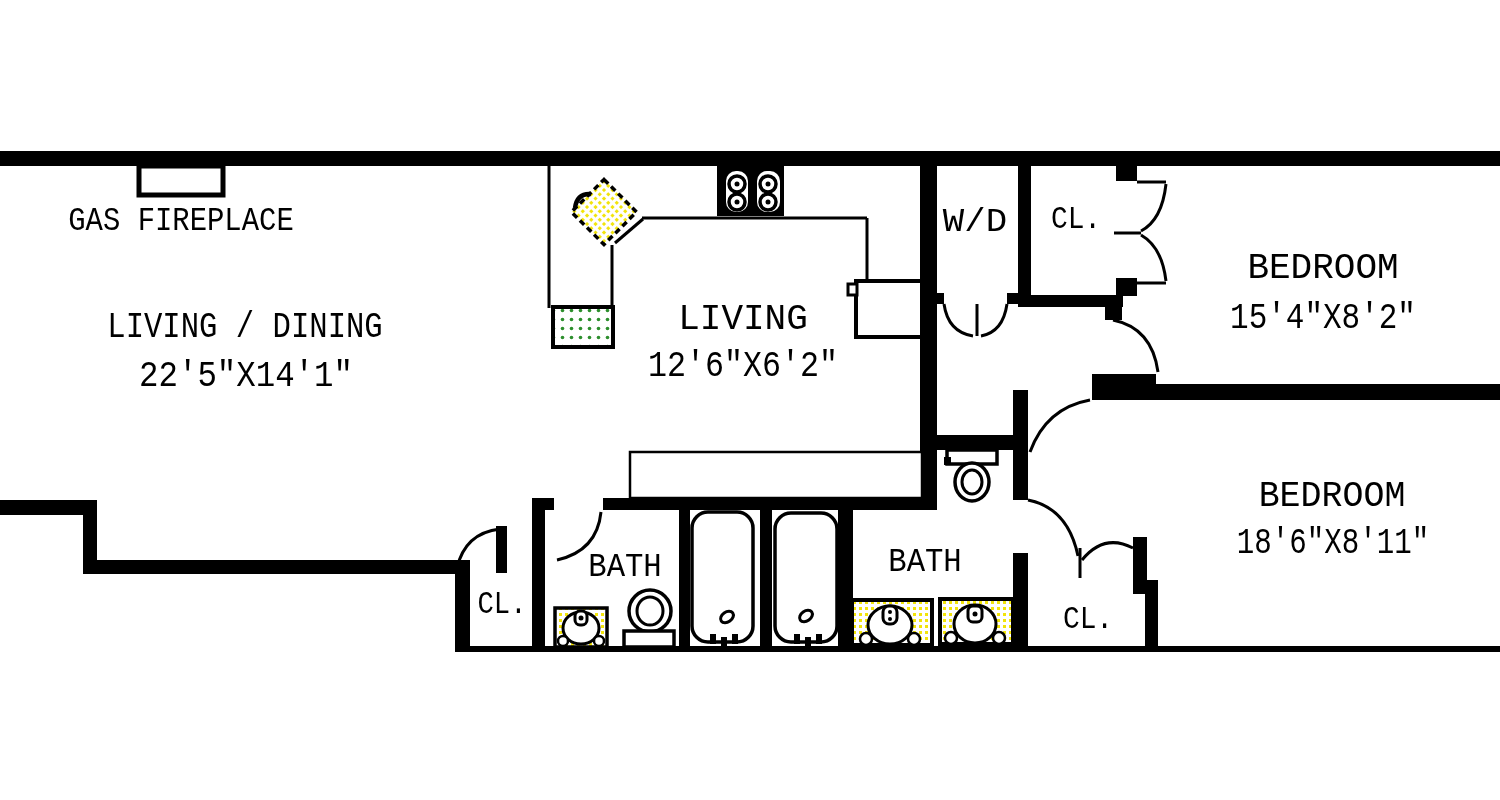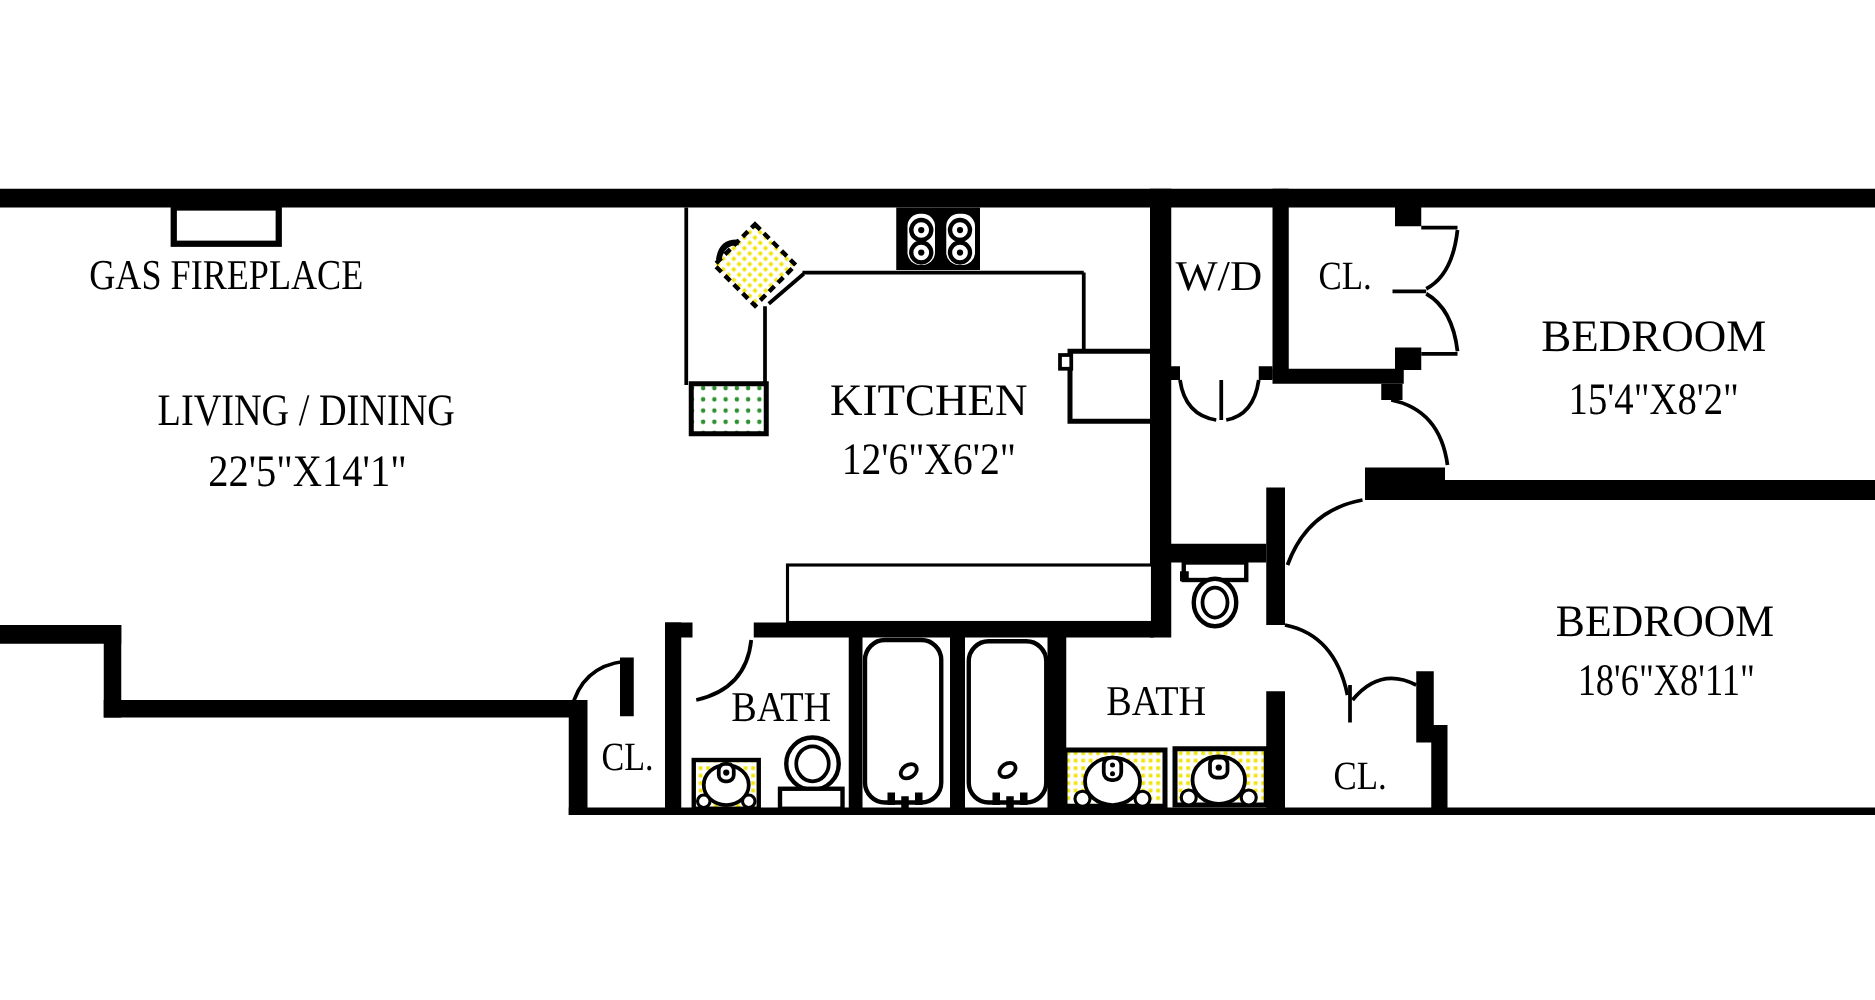--- a/index.html
+++ b/index.html
@@ -1,21 +1,21 @@
 <!DOCTYPE html>
 <html><head>
 <meta charset="utf-8">
 <style>
   html,body{margin:0;padding:0;background:#ffffff;}
   .plan{
     position:relative;
     width:1500px;height:652px;
     background:#ffffff;
     overflow:hidden;
-    font-family:Liberation Serif, serif;
+    font-family:Liberation Mono, monospace;
     text-align:right;
   }
   .plan svg{position:absolute;left:0;top:0;}
   .lbl{
     position:absolute;
     color:#000;
     white-space:nowrap;
     transform:translate(-50%,-50%) scaleX(var(--sx,1));
     letter-spacing:0px;
     line-height:1;
@@ -193,21 +193,21 @@
       <circle cx="951" cy="638" r="6" fill="#fff" stroke="#000" stroke-width="2.5"></circle>
       <circle cx="999" cy="638" r="6" fill="#fff" stroke="#000" stroke-width="2.5"></circle>
     </g>
   </svg>
 
   <div class="lbl lbl-mid" style="left:181px; top:221px; --sx:0.85;">GAS FIREPLACE</div>
 
   <div class="lbl lbl-big" style="left:245px; top:328px; --sx:0.85;">LIVING / DINING</div>
   <div class="lbl lbl-big" style="left:246px; top:377px; --sx:0.90;">22'5"X14'1"</div>
 
-  <div class="lbl lbl-big" style="left:743px; top:320px; --sx:1;">KITCHEN</div>
+  <div class="lbl lbl-big" style="left:743px; top:320px; --sx:1;">LIVING</div>
   <div class="lbl lbl-big" style="left:743px; top:367px; --sx:0.88;">12'6"X6'2"</div>
 
   <div class="lbl lbl-mid" style="left:975px; top:222px; --sx:1.05;">W/D</div>
   <div class="lbl lbl-small" style="left:1076px; top:220px; --sx:0.87;">CL.</div>
 
   <div class="lbl lbl-big" style="left:1323px; top:269px; --sx:1;">BEDROOM</div>
   <div class="lbl lbl-big" style="left:1323px; top:319px; --sx:0.86;">15'4"X8'2"</div>
 
   <div class="lbl lbl-mid" style="left:625px; top:567px; --sx:0.9;">BATH</div>
   <div class="lbl lbl-mid" style="left:925px; top:562px; --sx:0.9;">BATH</div>

